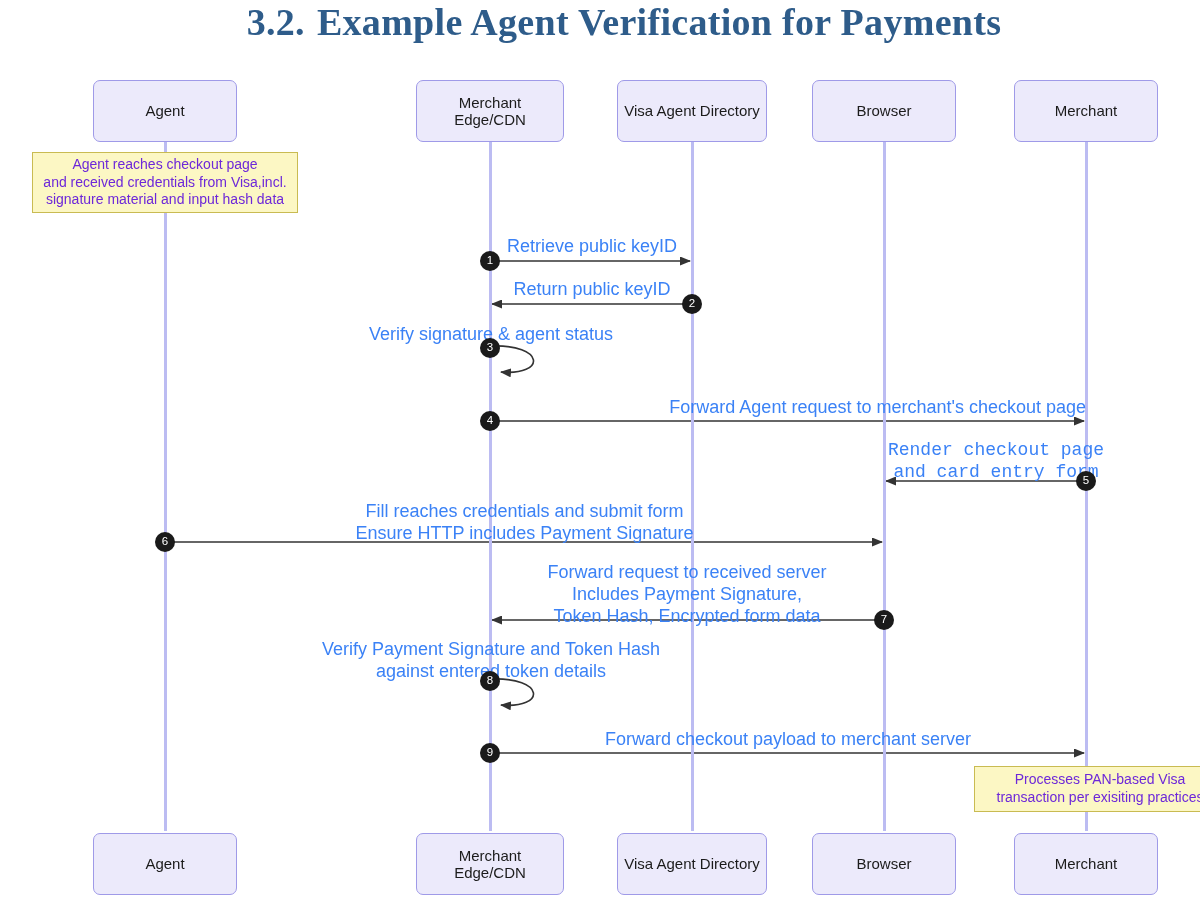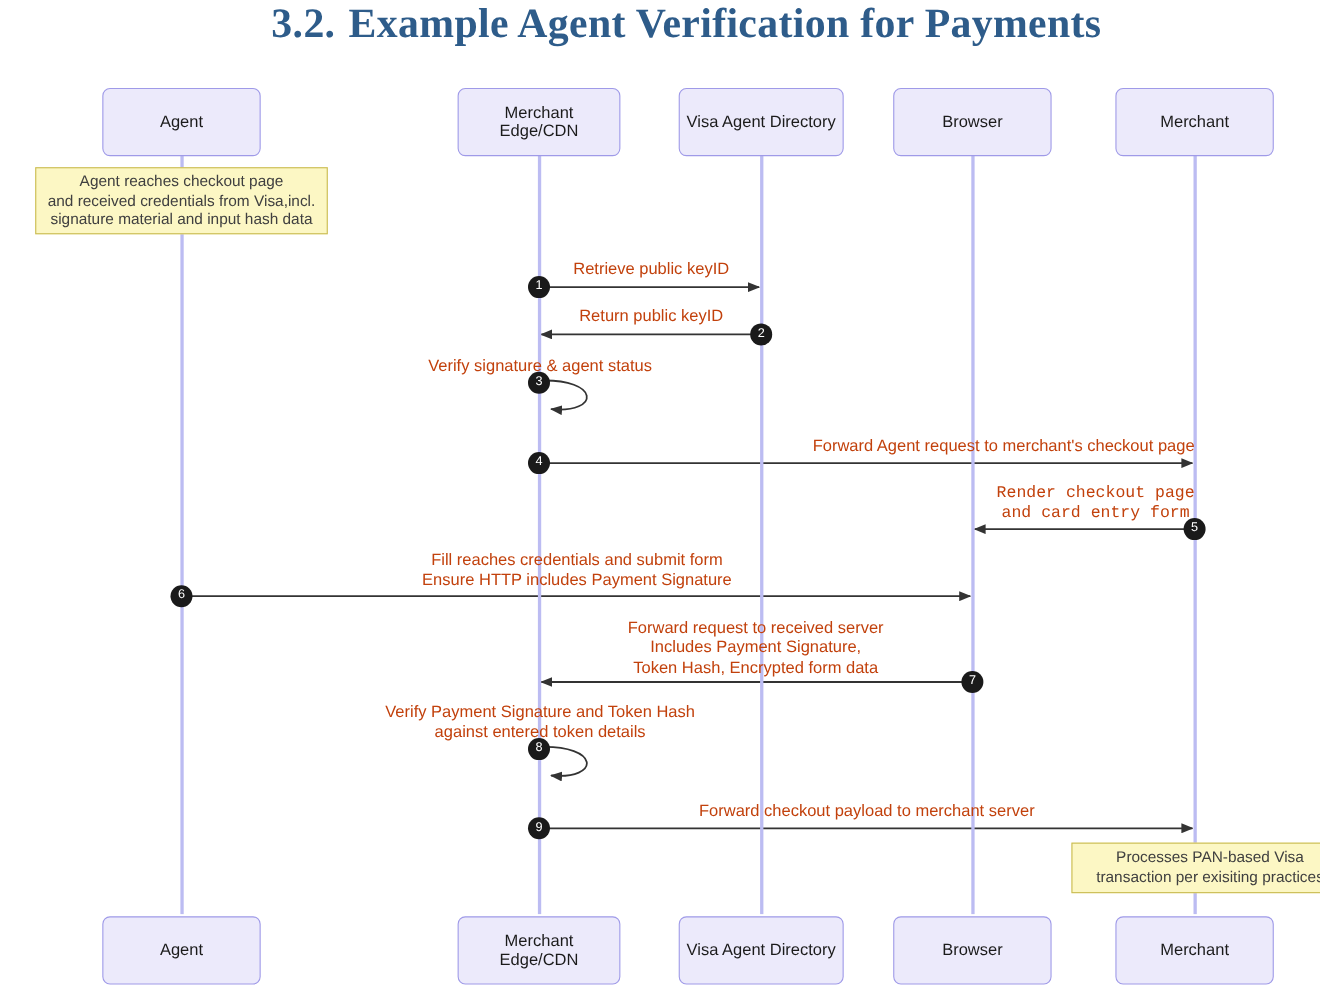--- a/index.html
+++ b/index.html
@@ -73,31 +73,31 @@
   .note {
     position: absolute;
     box-sizing: border-box;
     background: #fcf7c4;
     border: 1.3px solid #c9bb52;
     display: flex;
     align-items: center;
     justify-content: center;
     text-align: center;
     font-size: 14px;
-    color: #404040;
+    color: #6d28d9;
     line-height: 1.28;
     padding: 5px 6px;
     white-space: pre-line;
   }
 
   
   .msg-label {
     position: absolute;
-    font-size: 15px;
-    color: #c2410c;
+    font-size: 18px;
+    color: #3b82f6;
     text-align: center;
     line-height: 1.22;
     white-space: pre-line;
     pointer-events: none;
   }
   .seq-badge {
     position: absolute;
     width: 20px;
     height: 20px;
     border-radius: 50%;

